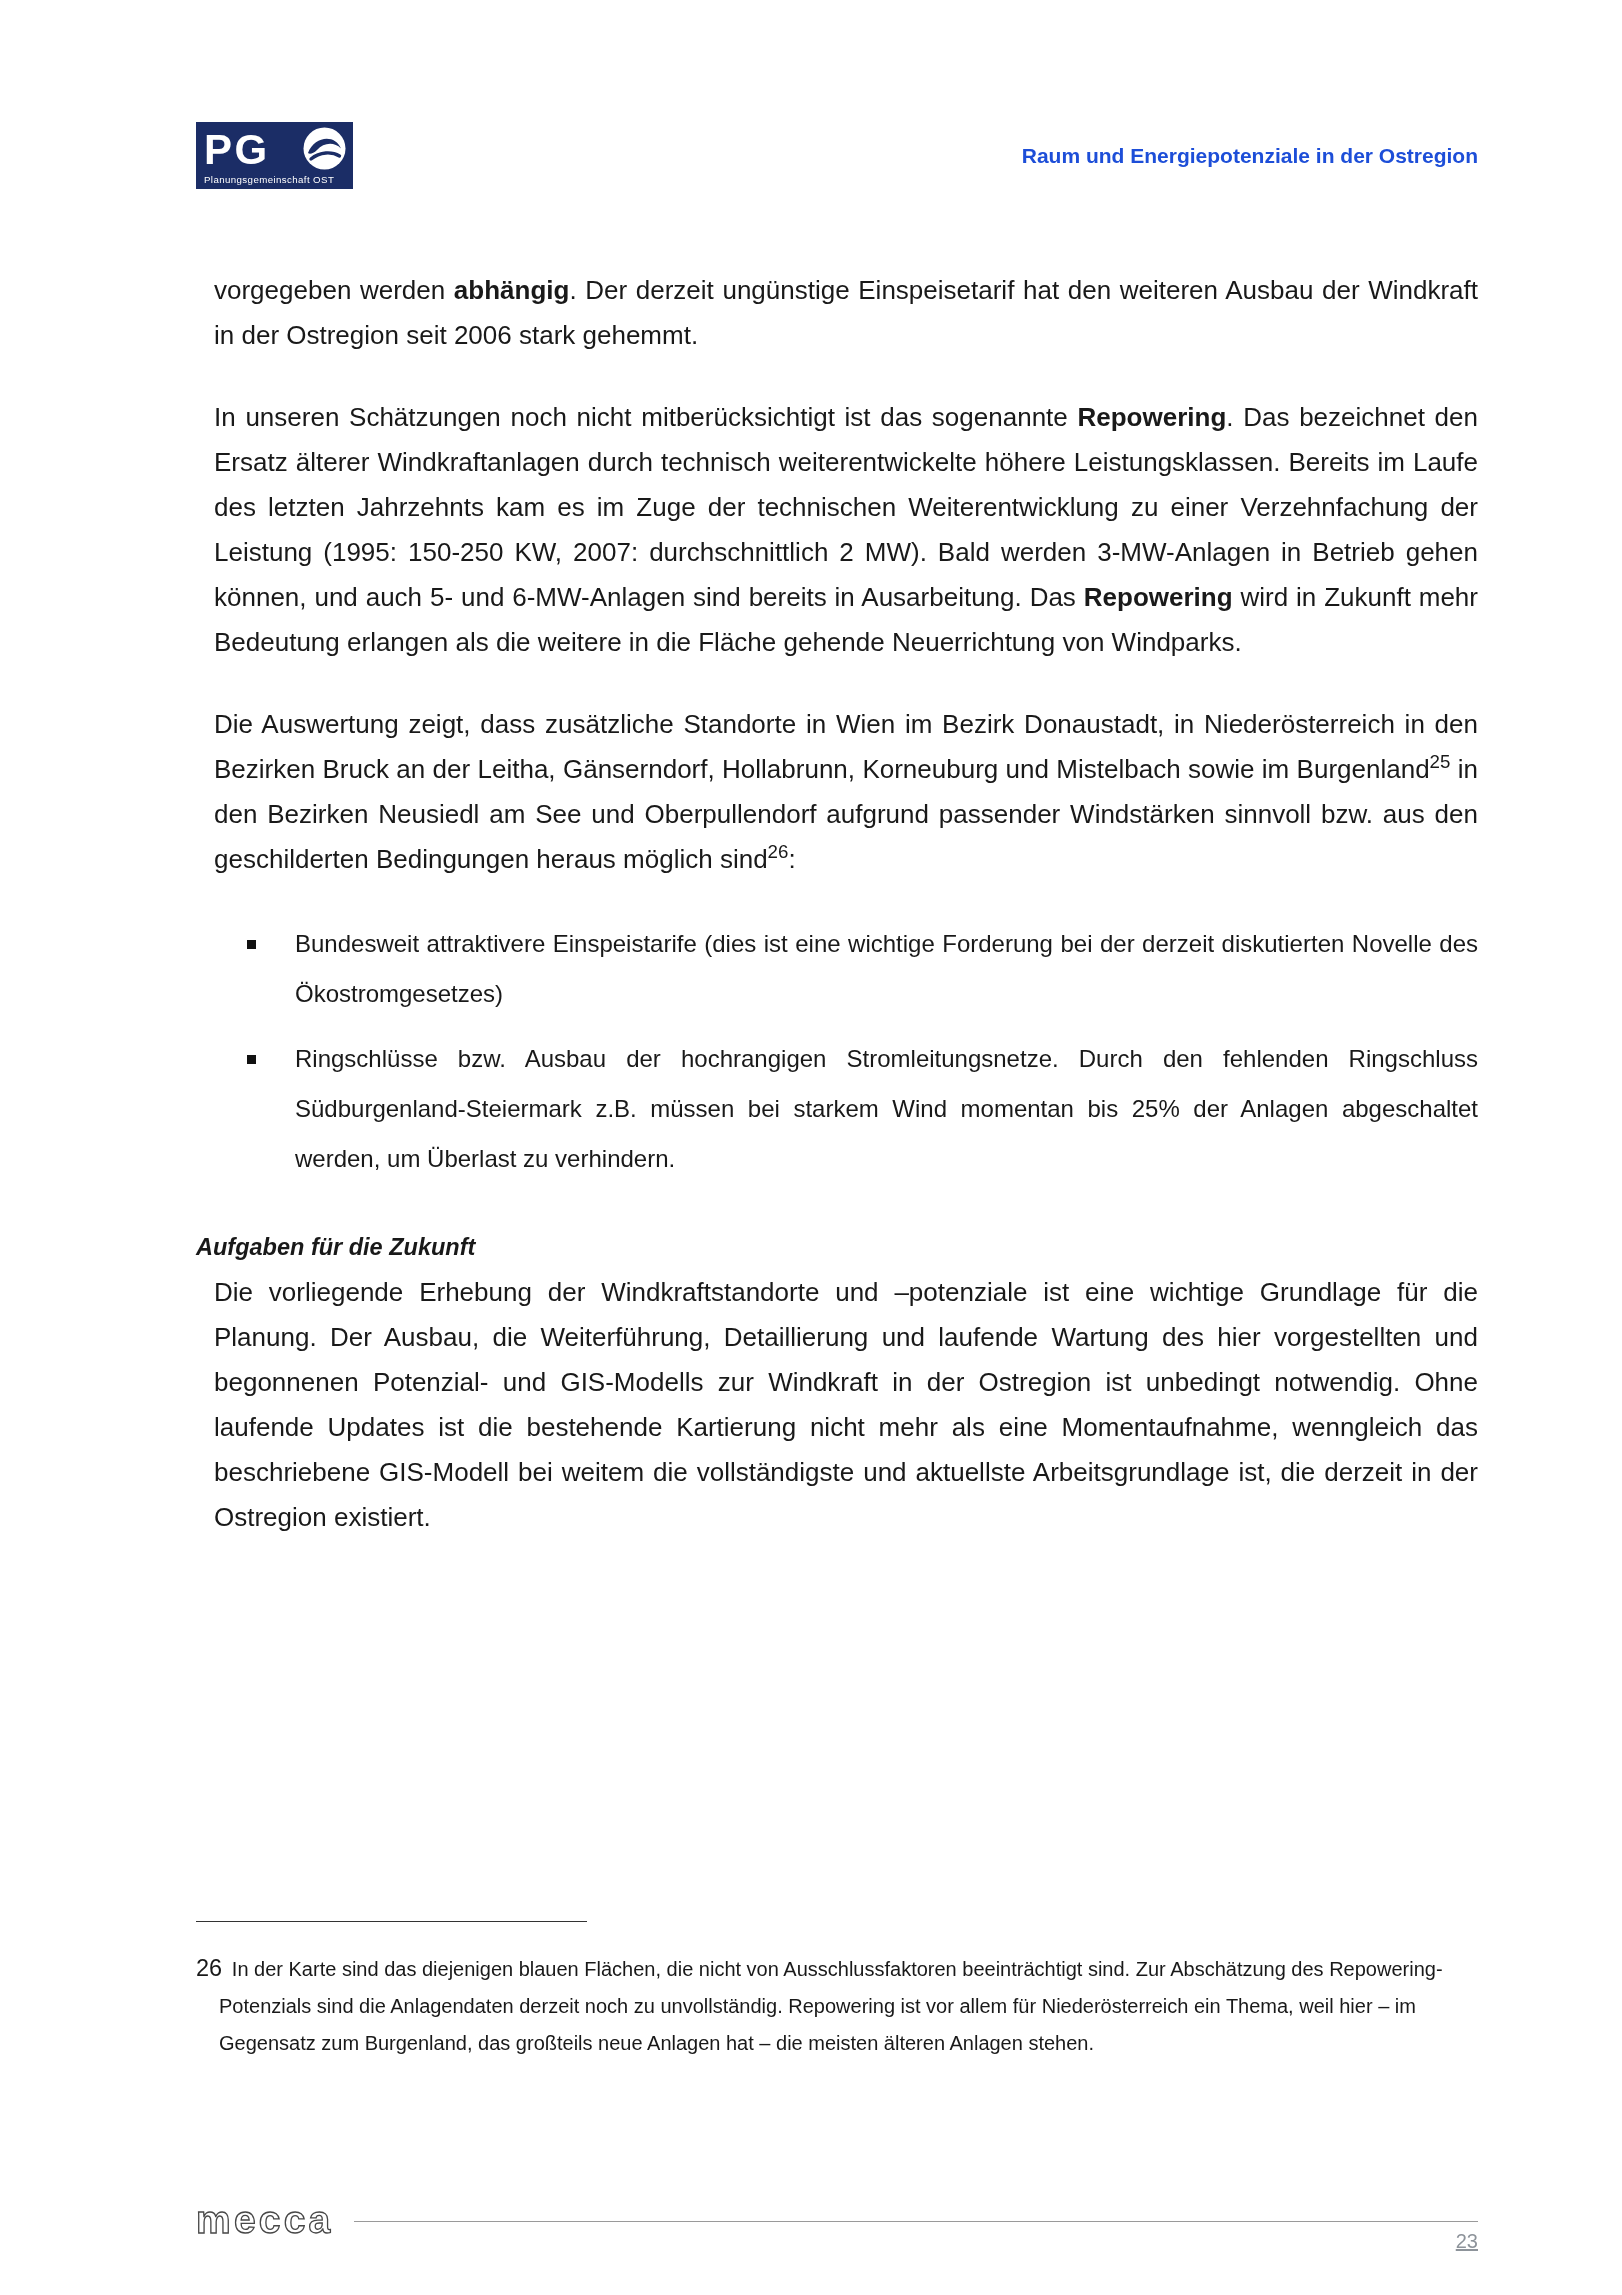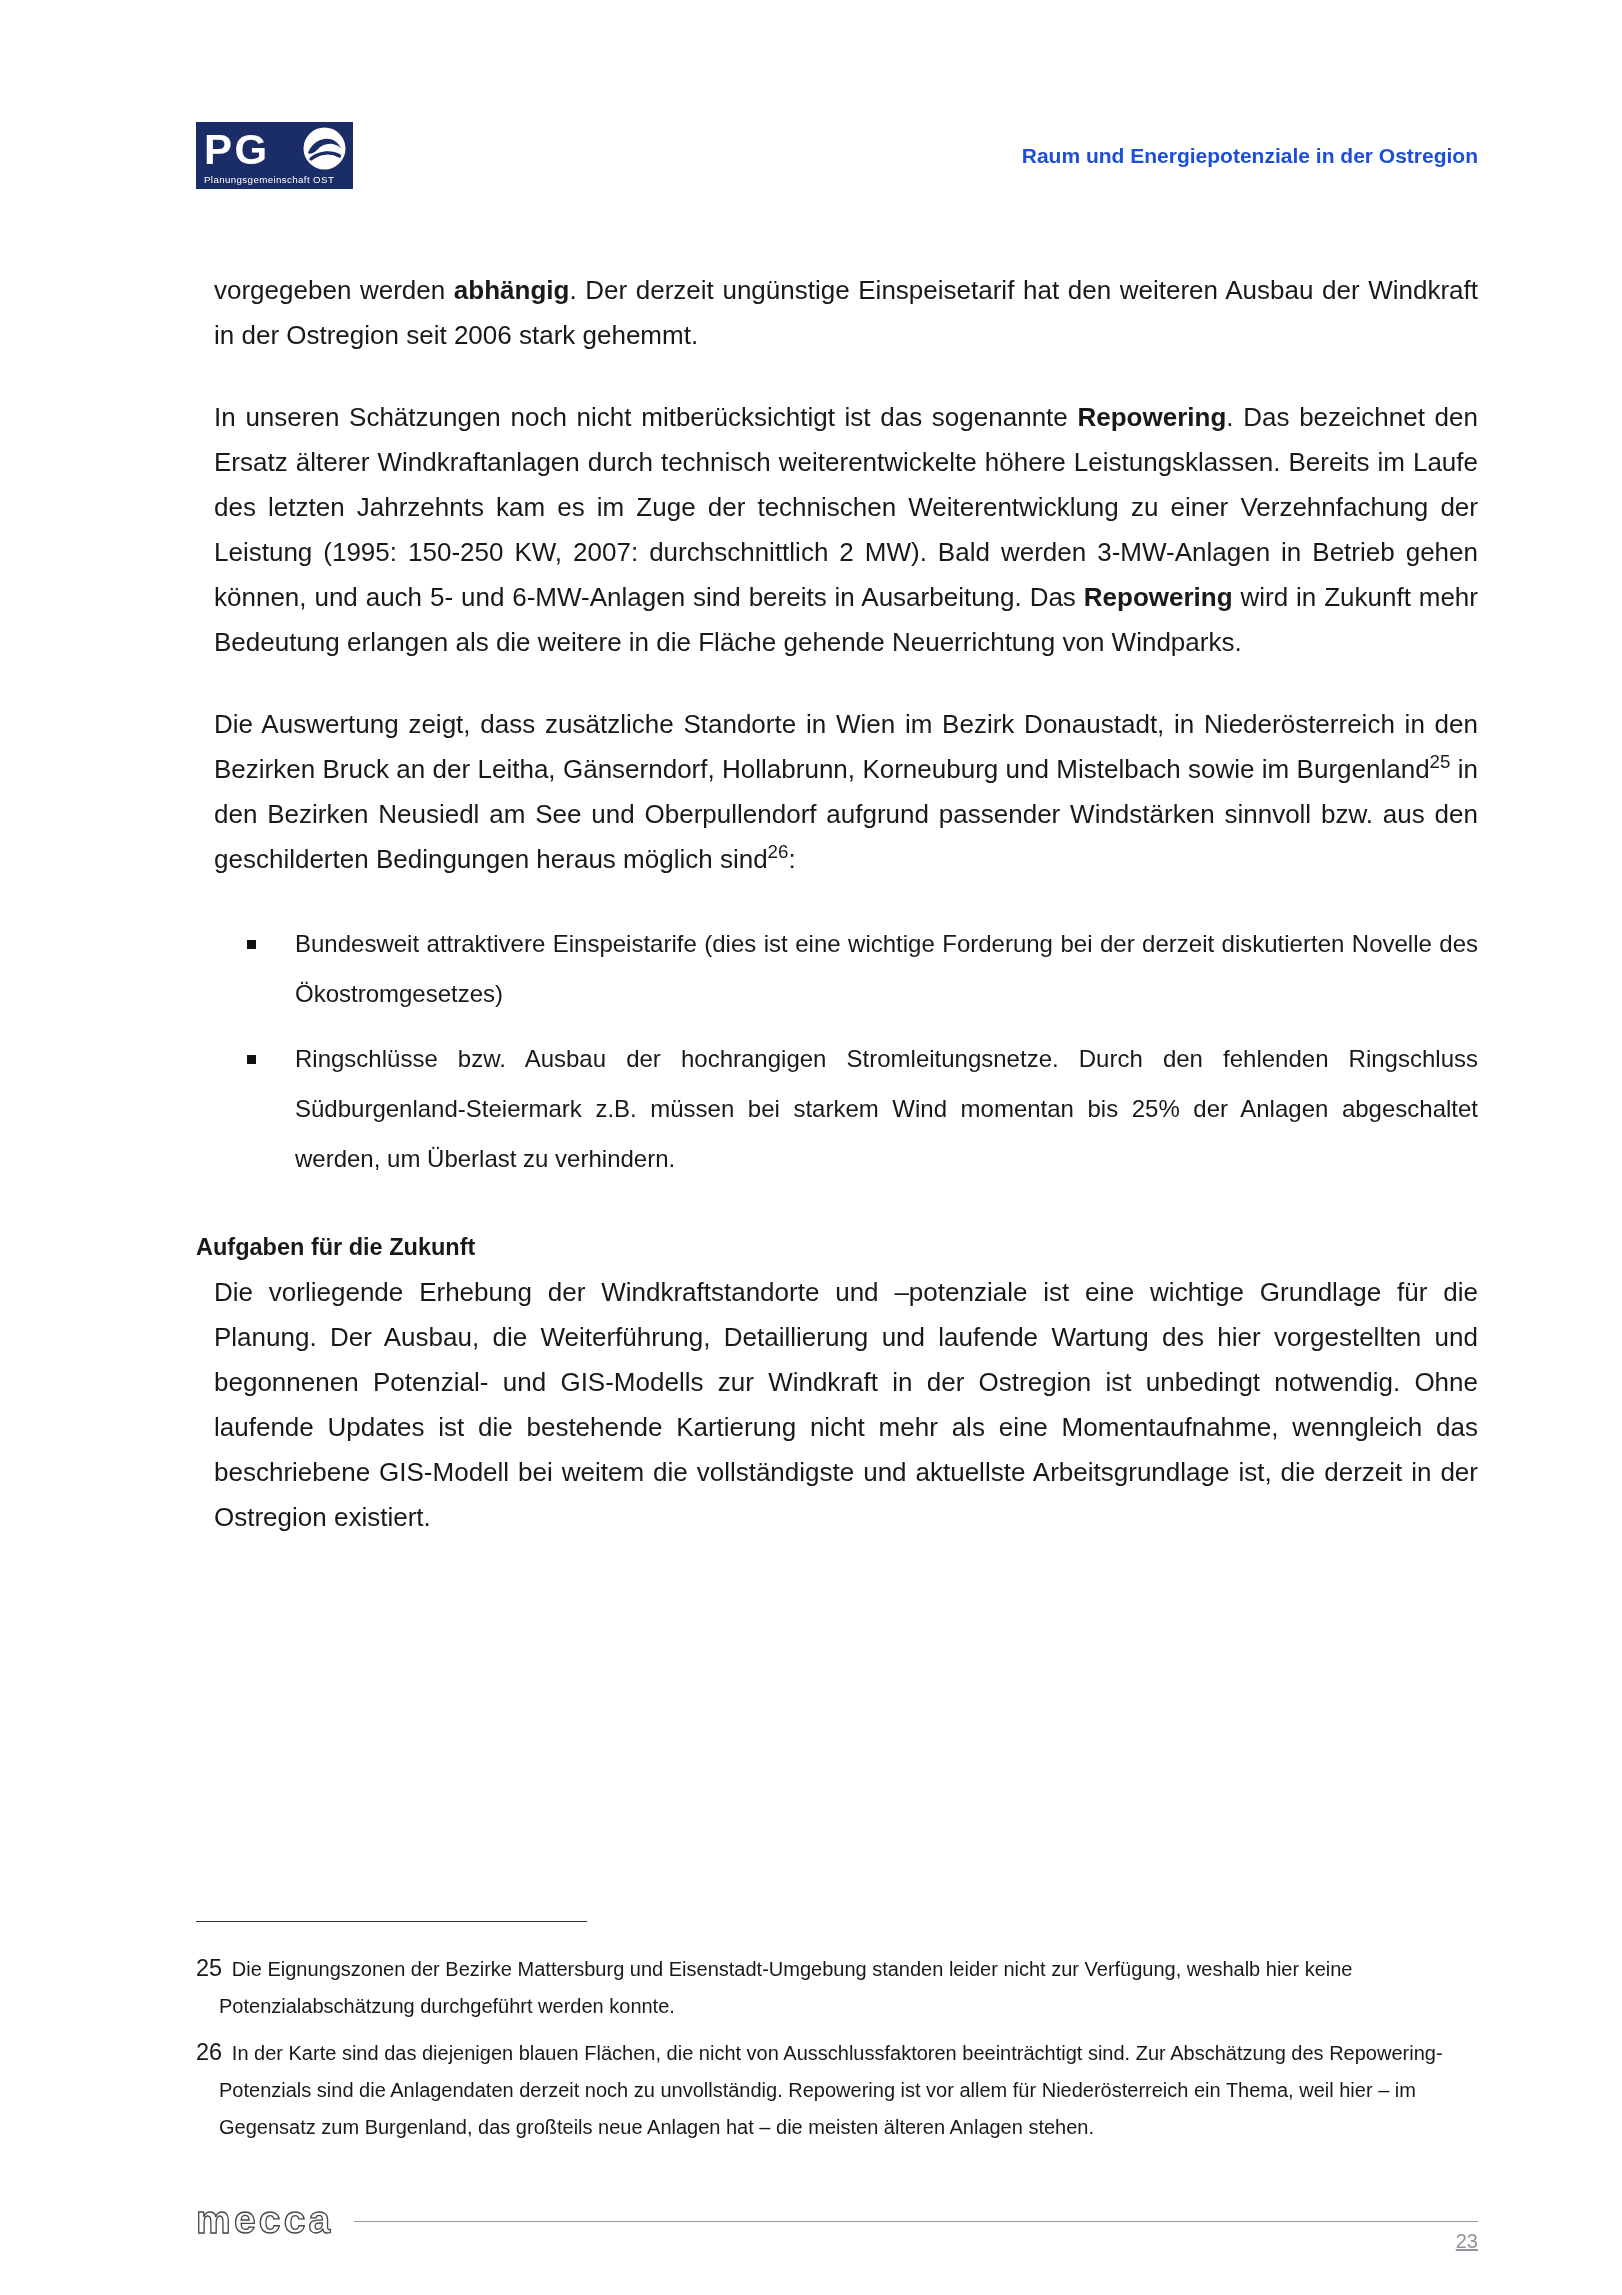--- a/index.html
+++ b/index.html
@@ -58,21 +58,21 @@
   .bullet-list { margin: 0 0 0 0; }
   .bullet-item { display: flex; margin-bottom: 14.6px; font-size: 24px; line-height: 50px; }
   .bullet-marker {
     width: 9px; height: 9px; background: #111111;
     margin: 21px 0 0 51px; flex: none;
   }
   .bullet-text { margin-left: 39px; text-align: justify; flex: 1; }
 
   .section-heading {
     margin: 41px 0 0 0;
-    font-size: 23.5px; line-height: 45px; font-weight: bold;
+    font-size: 23.5px; line-height: 45px; font-weight: bold; font-style: italic;
   }
 
   
   .footnotes {
     position: absolute;
     top: 1921px; left: 196px; width: 1282px;
   }
   .footnote-rule {
     width: 391px; height: 0;
     border-top: 1.6px solid #333333;
@@ -149,21 +149,20 @@
     </div>
 
     <h3 class="section-heading">Aufgaben für die Zukunft</h3>
 
     <p class="para">Die vorliegende Erhebung der Windkraftstandorte und –potenziale ist eine wichtige Grundlage für die Planung. Der Ausbau, die Weiterführung, Detaillierung und laufende Wartung des hier vorgestellten und begonnenen Potenzial- und GIS-Modells zur Windkraft in der Ostregion ist unbedingt notwendig. Ohne laufende Updates ist die bestehende Kartierung nicht mehr als eine Momentaufnahme, wenngleich das beschriebene GIS-Modell bei weitem die vollständigste und aktuellste Arbeitsgrundlage ist, die derzeit in der Ostregion existiert.</p>
 
   </div>
 
   <div class="footnotes">
     <div class="footnote-rule"></div>
-    <div class="footnote"><span class="fn-marker">25</span><span>Die Eignungszonen der Bezirke Mattersburg und Eisenstadt-Umgebung standen leider nicht zur Verfügung, weshalb hier keine Potenzialabschätzung durchgeführt werden konnte.</span></div>
     <div class="footnote"><span class="fn-marker">26</span><span>In der Karte sind das diejenigen blauen Flächen, die nicht von Ausschlussfaktoren beeinträchtigt sind. Zur Abschätzung des Repowering-Potenzials sind die Anlagendaten derzeit noch zu unvollständig. Repowering ist vor allem für Niederösterreich ein Thema, weil hier – im Gegensatz zum Burgenland, das großteils neue Anlagen hat – die meisten älteren Anlagen stehen.</span></div>
   </div>
 
   <div class="footer">
     <div class="footer-rule"></div>
     <div class="mecca">mecca</div>
     <div class="page-number">23</div>
   </div>
 
 </div>

